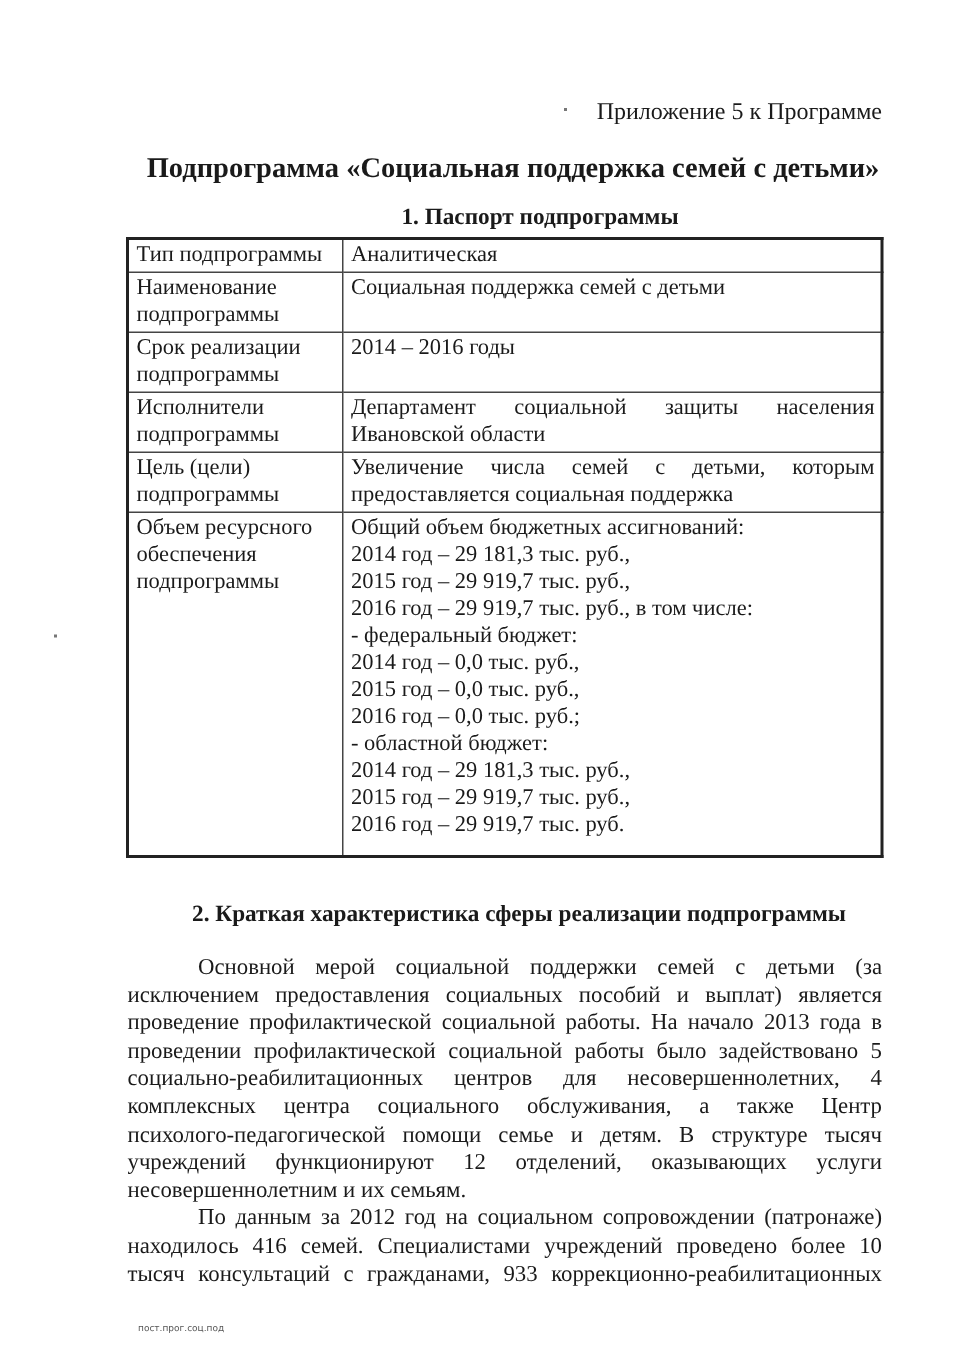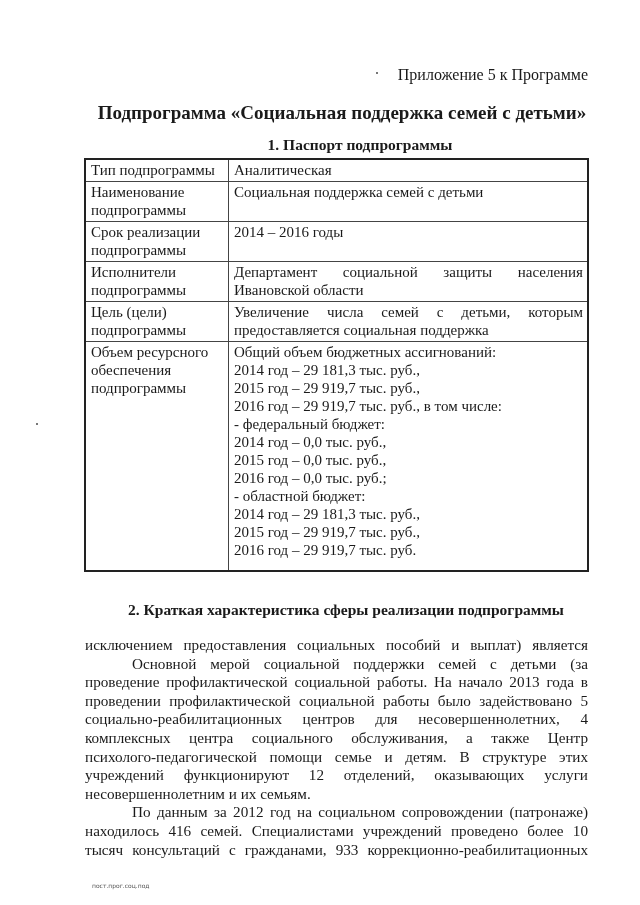--- a/index.html
+++ b/index.html
@@ -107,27 +107,27 @@
           <span class="line">2015 год – 29 919,7 тыс. руб.,</span>
           <span class="line">2016 год – 29 919,7 тыс. руб.</span>
         </td>
       </tr>
     </tbody>
 </table>
 
 <div class="section2">2. Краткая характеристика сферы реализации подпрограммы</div>
 
 <div class="body-text" id="body-text">
+    <span class="l indent">Основной мерой социальной поддержки семей с детьми (за</span>
     <span class="l">исключением предоставления социальных пособий и выплат) является</span>
-    <span class="l indent">Основной мерой социальной поддержки семей с детьми (за</span>
     <span class="l">проведение профилактической социальной работы. На начало 2013 года в</span>
     <span class="l">проведении профилактической социальной работы было задействовано 5</span>
     <span class="l">социально-реабилитационных центров для несовершеннолетних, 4</span>
     <span class="l">комплексных центра социального обслуживания, а также Центр</span>
-    <span class="l">психолого-педагогической помощи семье и детям. В структуре этих</span>
+    <span class="l">психолого-педагогической помощи семье и детям. В структуре тысяч</span>
     <span class="l">учреждений функционируют 12 отделений, оказывающих услуги</span>
     <span class="l last">несовершеннолетним и их семьям.</span>
     <span class="l indent">По данным за 2012 год на социальном сопровождении (патронаже)</span>
     <span class="l">находилось 416 семей. Специалистами учреждений проведено более 10</span>
     <span class="l">тысяч консультаций с гражданами, 933 коррекционно-реабилитационных</span>
   </div>
 
 <div class="footer">пост.прог.соц.под</div>
 
 </body></html>

